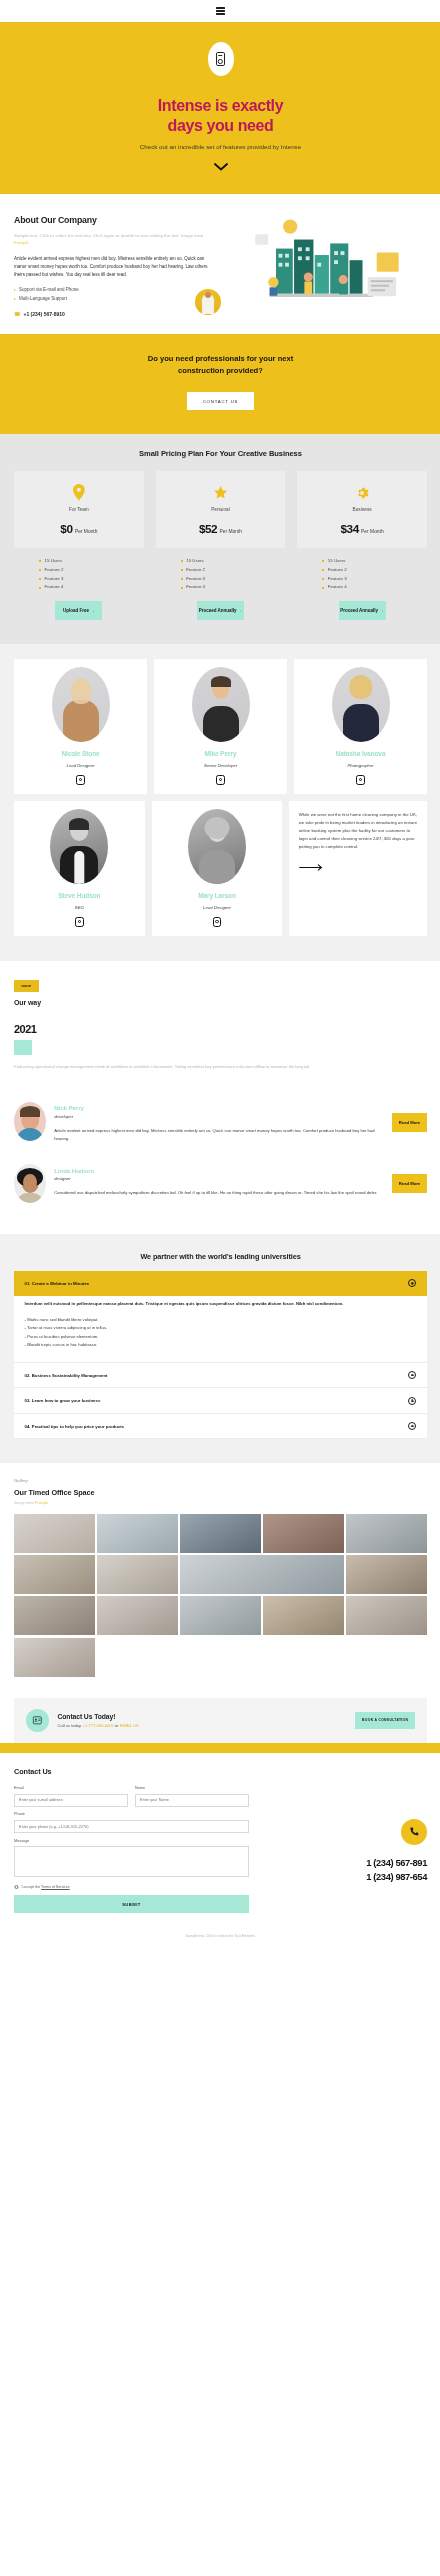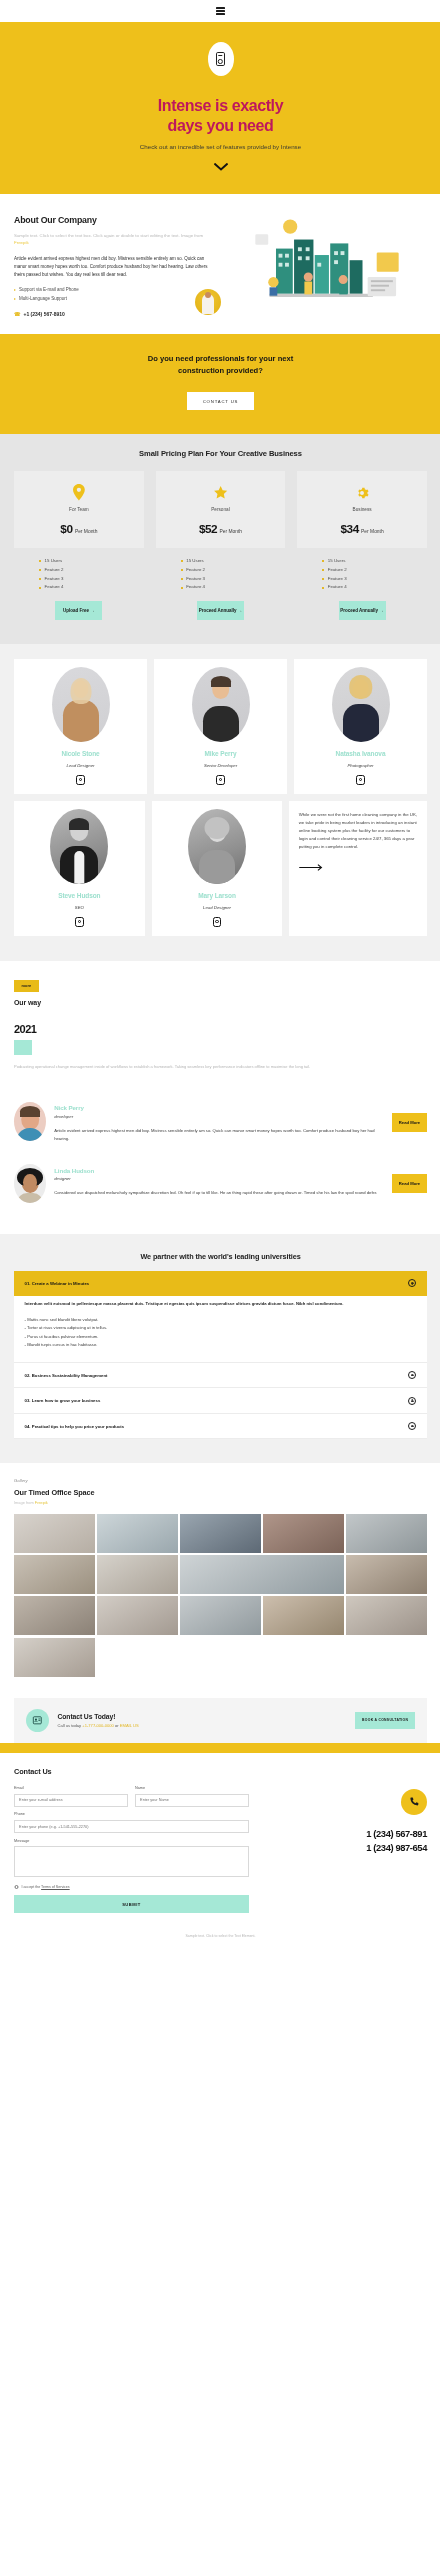--- a/index.html
+++ b/index.html
@@ -172,21 +172,21 @@
   .today-main { flex: 1; }
   .today h3 { font-size: 6.8px; font-weight: 800; letter-spacing: -0.1px; }
   .today p { margin-top: 3.5px; font-size: 4.1px; color: #565656; }
   .today p a { color: #e3b828; text-decoration: none; }
   .today-btn { background: #a5e8d6; border: 0; font-family: inherit; font-size: 3.4px; font-weight: 700; letter-spacing: 0.3px; color: #1a1a1a; padding: 6.5px 7px; cursor: pointer; }
   .yellow-strip { height: 10.6px; background: #eec01b; }
 
   
   .contact { background: #ffffff; padding: 14px 14px 11.8px; }
   .contact h2 { font-size: 7.3px; font-weight: 800; letter-spacing: -0.1px; }
-  .cbody { display: flex; gap: 28px; margin-top: 9.4px; }
+  .cbody { display: flex; gap: 28px; margin-top: 9.4px; align-items: center; }
   .cform { width: 235px; }
   .frow { display: flex; gap: 7px; }
   .fg { flex: 1; margin-bottom: 5.9px; }
   .fg label { display: block; font-size: 3.8px; color: #5c5c5c; margin-bottom: 2.4px; }
   .fg input, .fg textarea {
     width: 100%; border: 0.6px solid #d9d9d9; background: #ffffff;
     font-family: inherit; font-size: 3.8px; color: #333; padding: 3.5px 4.1px; outline: none;
   }
   .fg textarea { height: 31px; resize: none; }
   .consent { display: flex; align-items: center; gap: 2.9px; margin-top: 2.4px; font-size: 3.6px; color: #5c5c5c; }

